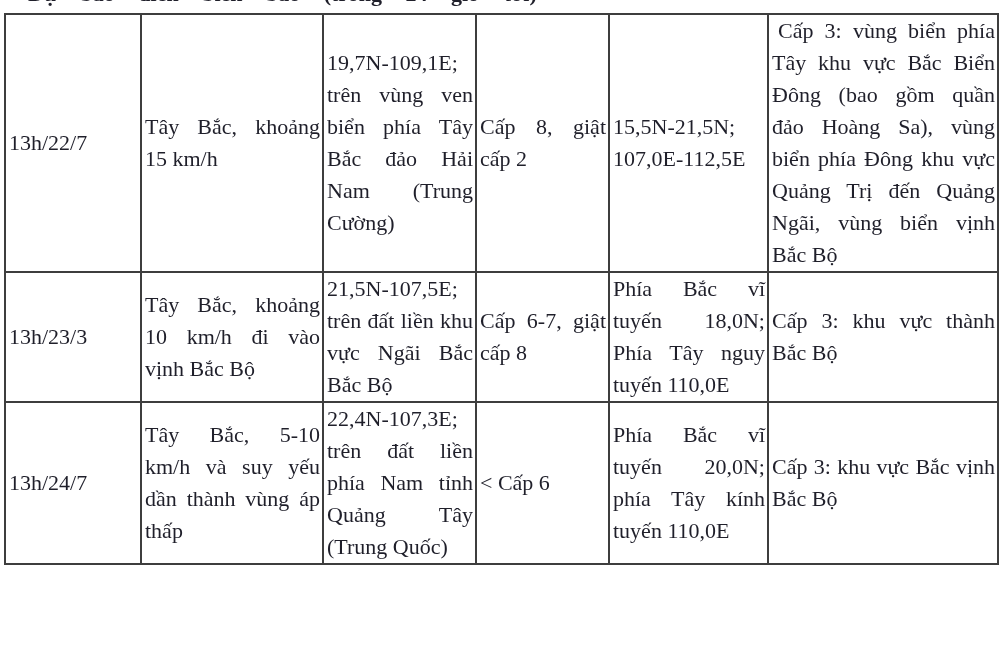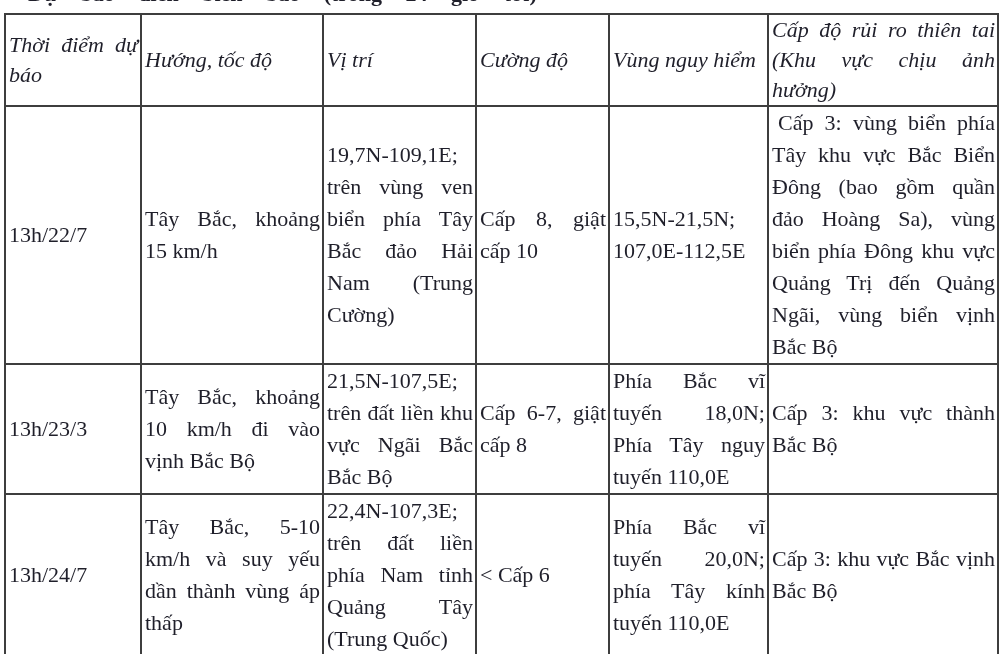--- a/index.html
+++ b/index.html
@@ -73,34 +73,26 @@
   <table class="forecast">
     <colgroup>
       <col style="width:136px">
       <col style="width:182px">
       <col style="width:153px">
       <col style="width:133px">
       <col style="width:159px">
       <col style="width:230px">
     </colgroup>
     <tbody>
-      <tr class="header-row">
-        <td>Thời điểm dự báo</td>
-        <td>Hướng, tốc độ</td>
-        <td>Vị trí</td>
-        <td>Cường độ</td>
-        <td>Vùng nguy hiểm</td>
-        <td>Cấp độ rủi ro thiên tai (Khu vực chịu ảnh hưởng)</td>
-      </tr>
 
       <tr class="row-1">
         <td>13h/22/7</td>
         <td>Tây Bắc, khoảng 15 km/h</td>
         <td>19,7N-109,1E; trên vùng ven biển phía Tây Bắc đảo Hải Nam (Trung Cường)</td>
-        <td>Cấp 8, giật cấp 10</td>
+        <td>Cấp 8, giật cấp 2</td>
         <td>15,5N-21,5N; 107,0E-112,5E</td>
         <td>Cấp 3: vùng biển phía Tây khu vực Bắc Biển Đông (bao gồm quần đảo Hoàng Sa), vùng biển phía Đông khu vực Quảng Trị đến Quảng Ngãi, vùng biển vịnh Bắc Bộ</td>
       </tr>
 
       <tr class="row-2">
         <td>13h/23/3</td>
         <td>Tây Bắc, khoảng 10 km/h đi vào vịnh Bắc Bộ</td>
         <td>21,5N-107,5E; trên đất liền khu vực Ngãi Bắc Bắc Bộ</td>
         <td>Cấp 6-7, giật cấp 8</td>
         <td>Phía Bắc vĩ tuyến 18,0N; Phía Tây nguy tuyến 110,0E</td>

